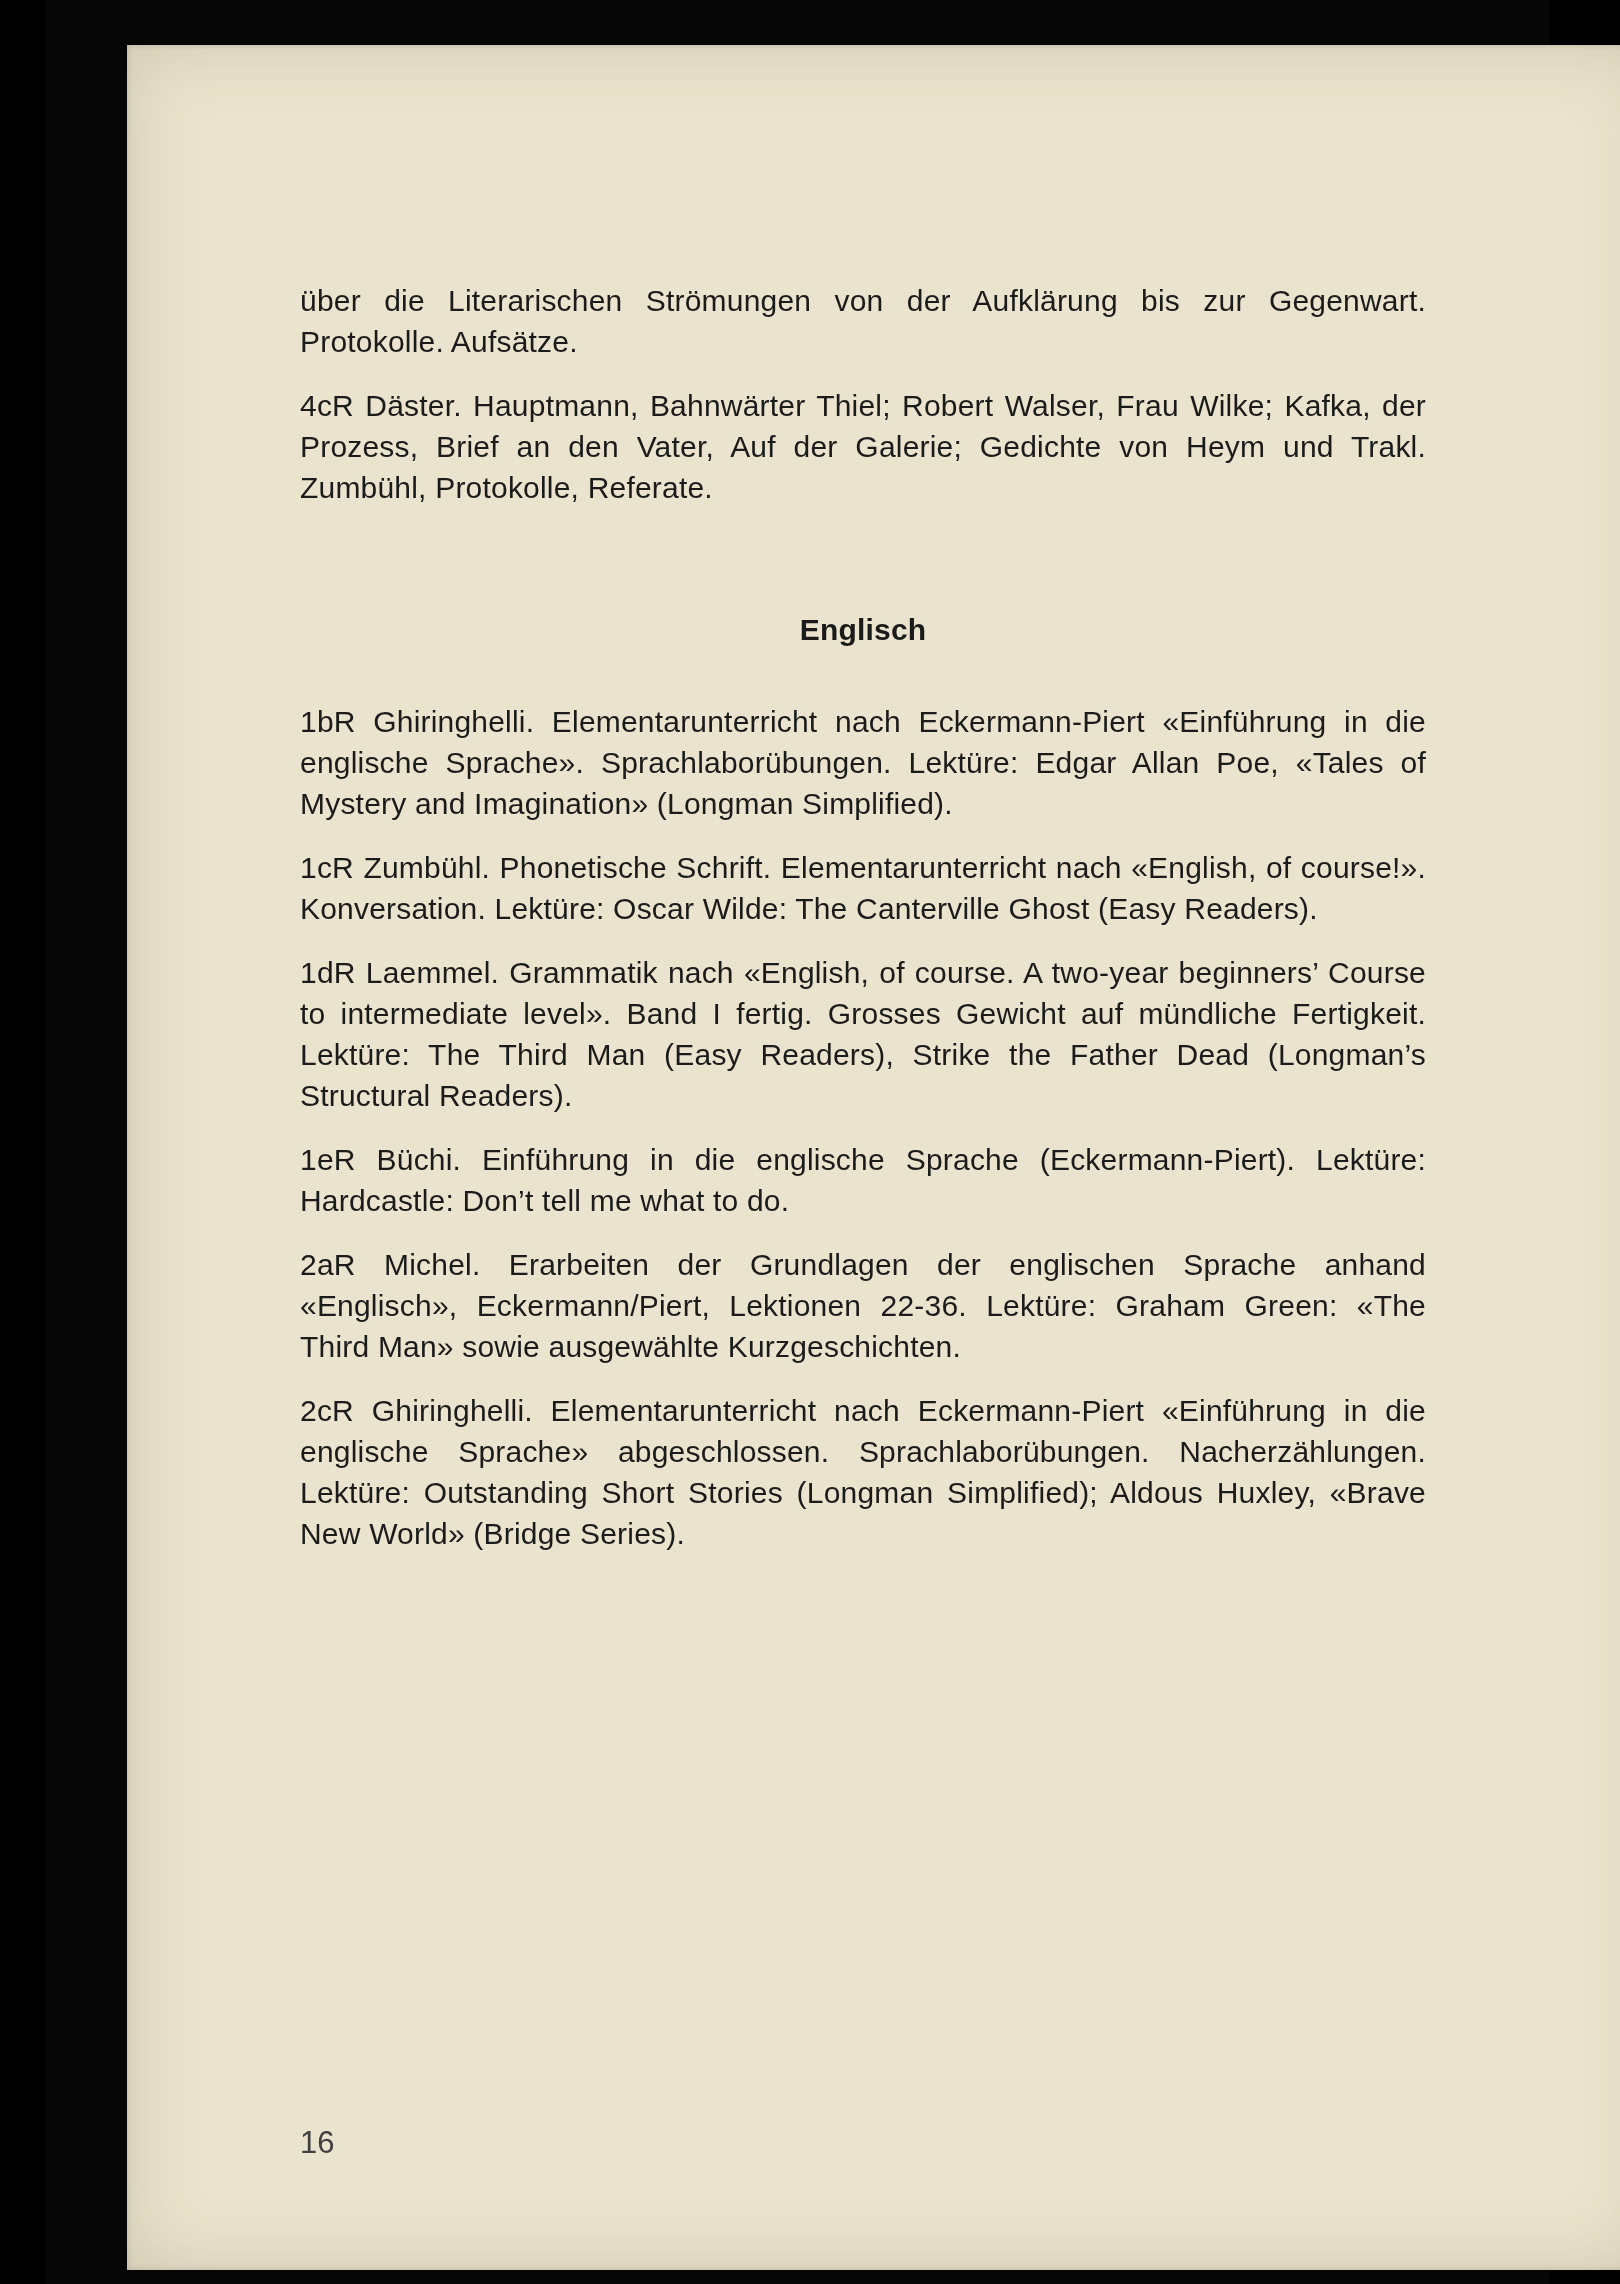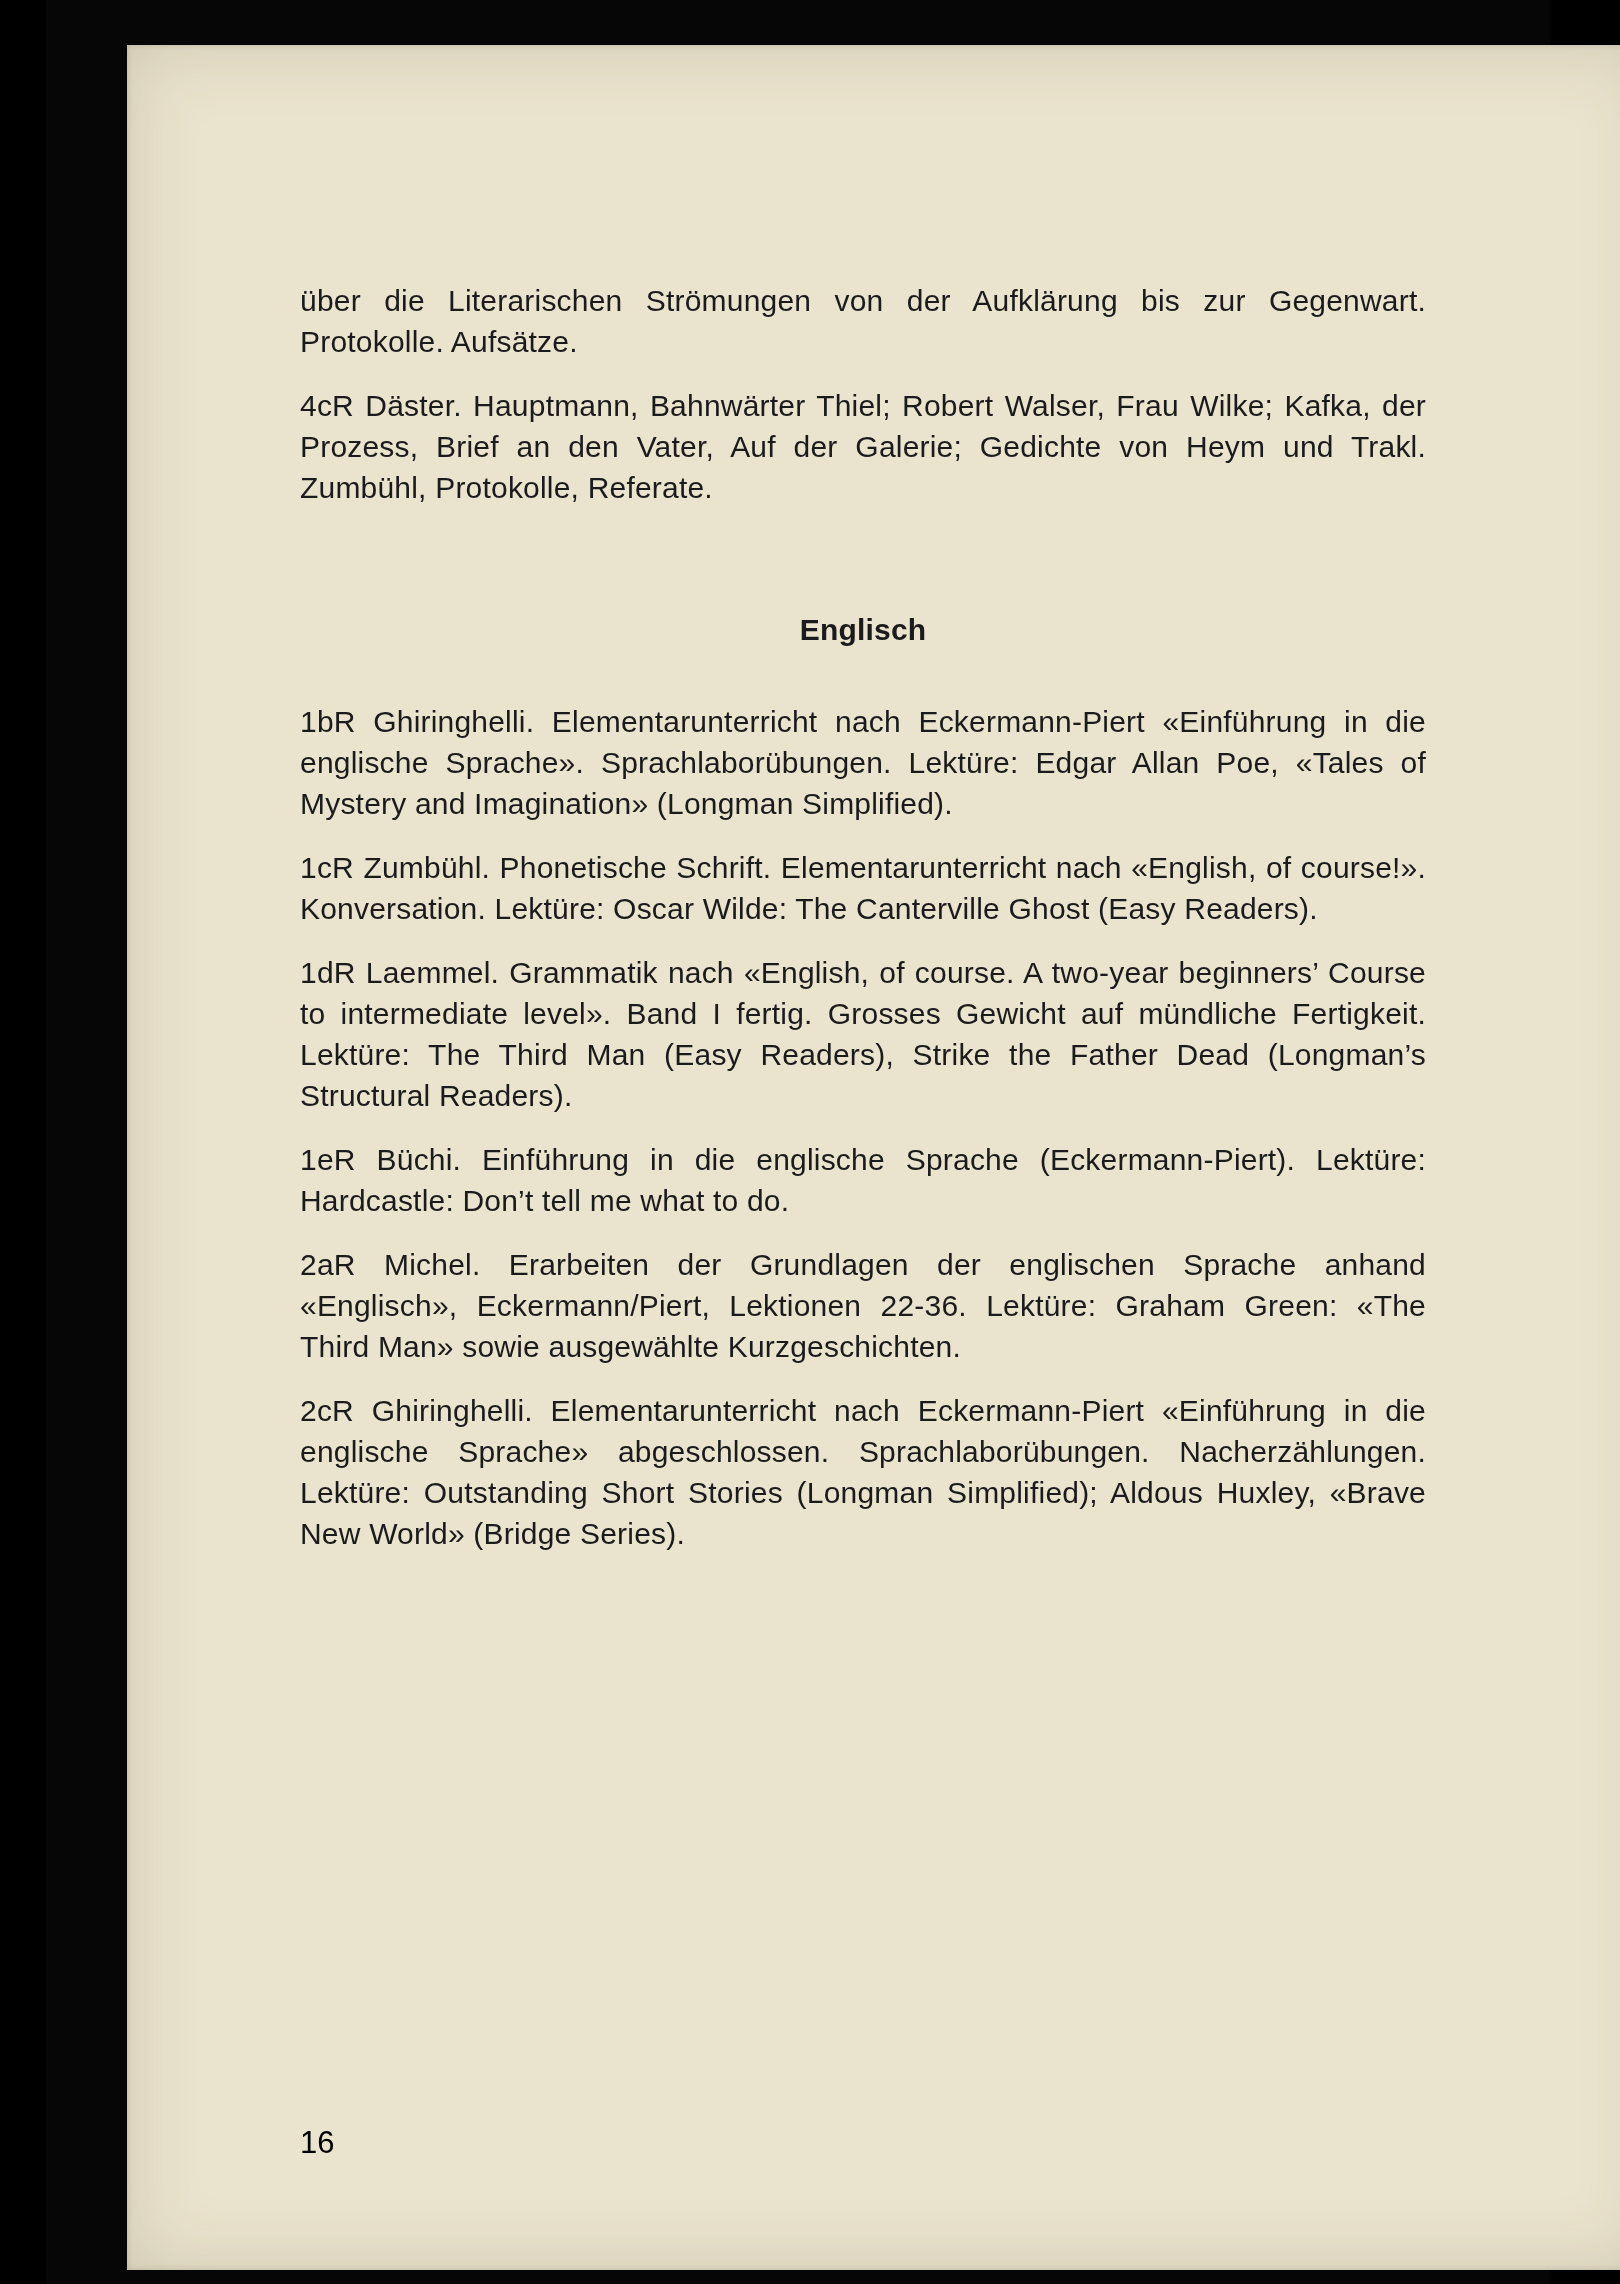--- a/index.html
+++ b/index.html
@@ -47,21 +47,21 @@
   .section-heading {
     font-weight: bold;
     font-size: 30px;
     margin: 101px 0 51px 0;
     text-align: center;
   }
   .page-number {
     position: absolute;
     left: 173px;
     top: 2080px;
-    color: #000000;
+    color: #404040;
     font-size: 31px;
     line-height: 36px;
   }
 </style>
 </head>
 <body>
 
 <div class="scan-frame">
   <div class="paper">
 

